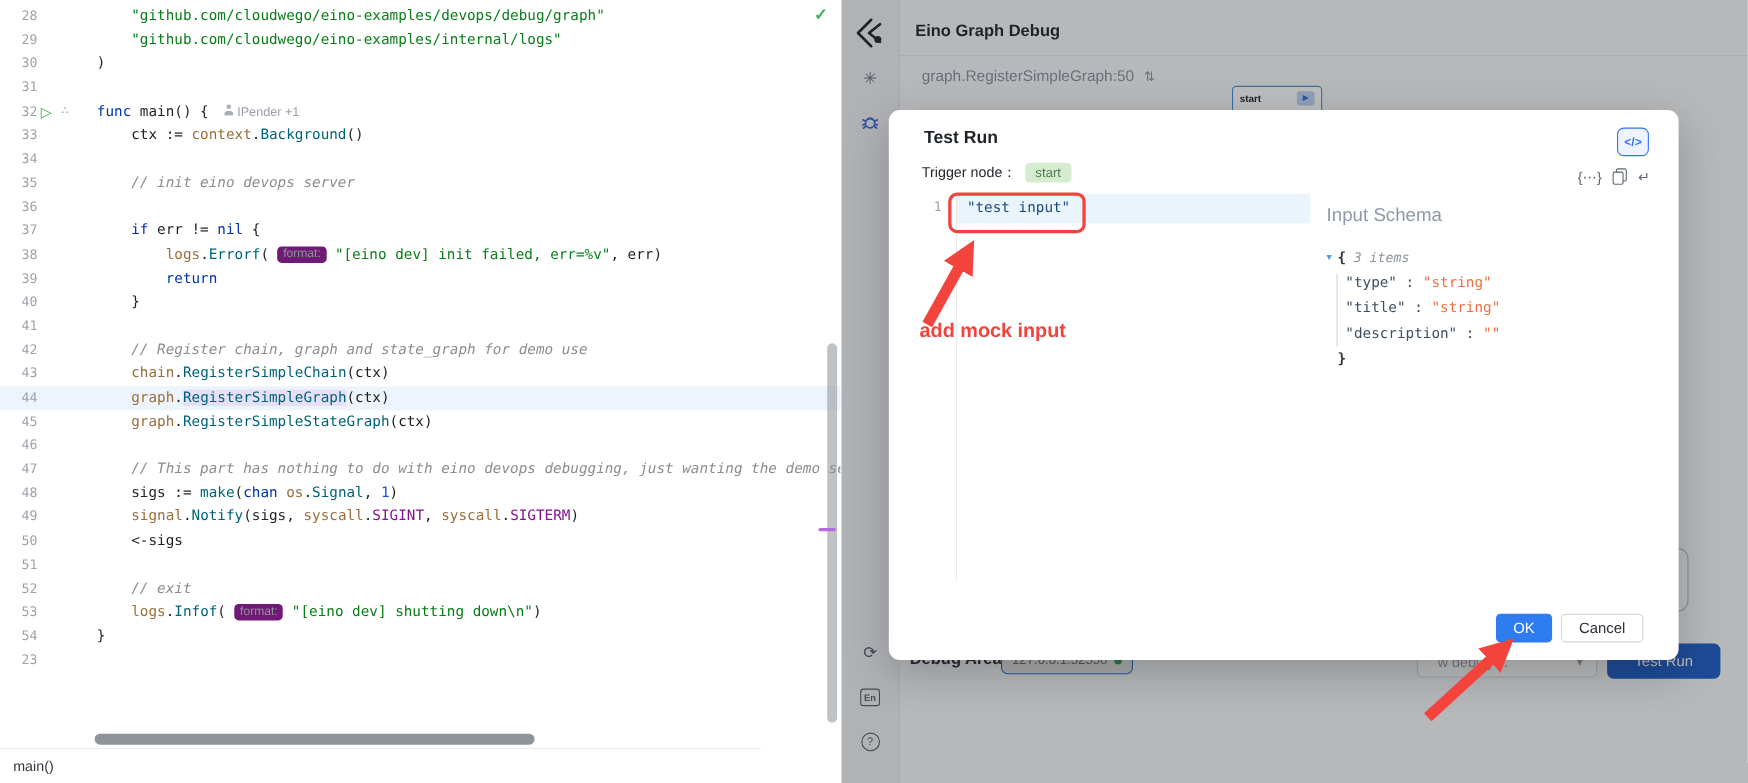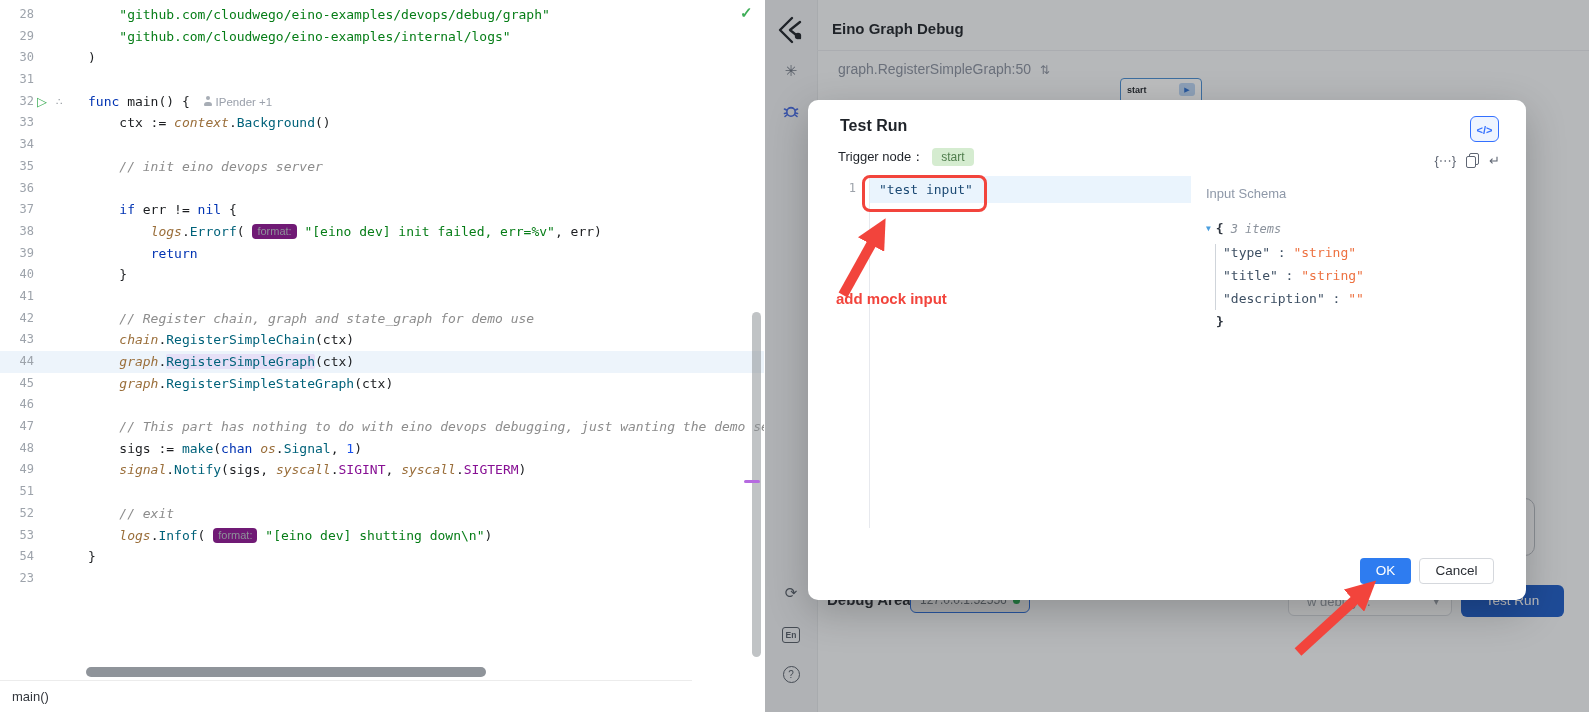--- a/index.html
+++ b/index.html
@@ -14,21 +14,21 @@
   .gut{flex:0 0 88px;position:relative;}
   .ln{position:absolute;left:0;top:0;width:34px;text-align:right;color:#9da3ab;
       font:12px/21.7px "DejaVu Sans Mono",monospace;}
   .g-run{position:absolute;left:37px;top:0;color:#3fae58;font-size:13px;line-height:21.7px;}
   .g-rel{position:absolute;left:56px;top:0;color:#8a9097;font-size:10px;line-height:21.7px;}
   .code{font:13px/21.7px "DejaVu Sans Mono",monospace;color:#1c1e21;}
   .tok-d{color:#1c1e21;}
   .tok-k{color:#0033b3;}
   .tok-s{color:#067d17;}
   .tok-c{color:#8c8c8c;font-style:italic;}
-  .tok-p{color:#9a6e3a;font-style:italic;}
+  .tok-p{color:#9a6e3a;}
   .tok-f{color:#00627a;}
   .tok-m{color:#871094;}
   .tok-n{color:#1750eb;}
   .tok-sel{background:#e6e0f7;border-radius:2px;}
   .tok-chip{display:inline-block;font-family:"Liberation Sans",sans-serif;font-size:11px;
             line-height:15px;color:#8e939a;background:#701a75;border-radius:4px;padding:0 5px;
             vertical-align:1px;}
   .tok-hint{font-family:"Liberation Sans",sans-serif;font-size:11.5px;color:#9aa0ab;}
   .hint-ico{position:relative;display:inline-block;width:9px;height:10px;margin:0 3px 0 6px;}
   .hint-ico::before{content:'';position:absolute;top:0;left:2.5px;width:4px;height:4px;border-radius:50%;background:#a7adb5;}
@@ -92,23 +92,23 @@
   .ic-copy::before{content:'';position:absolute;left:4px;top:1px;width:8px;height:10px;border:1.3px solid #5f6673;border-radius:2px;}
   .ic-copy::after{content:'';position:absolute;left:1px;top:4px;width:8px;height:10px;border:1.3px solid #5f6673;border-radius:2px;background:#fff;}
   .m-ln{position:absolute;left:34px;top:81px;width:14px;text-align:right;color:#9da3ab;
         font:12px "DejaVu Sans Mono",monospace;}
   .m-gutline{position:absolute;left:61px;top:76px;height:352px;border-left:1px solid #e7e9ee;}
   .m-row{position:absolute;left:62px;top:76px;width:321px;height:27px;background:#eaf4fd;display:flex;
          align-items:center;padding-left:9px;box-sizing:border-box;
          font:13px "DejaVu Sans Mono",monospace;color:#1c4a74;}
   .m-redbox{position:absolute;left:54px;top:75px;width:125px;height:37px;border:3.5px solid #f2443c;
             border-radius:8px;box-sizing:border-box;z-index:5;}
-  .m-mocktext{position:absolute;left:28px;top:190px;font-size:15px;font-weight:600;color:#f2443c;}
+  .m-mocktext{position:absolute;left:28px;top:190px;font-size:18px;font-weight:600;color:#f2443c;}
   .schema{position:absolute;left:398px;top:86px;}
-  .schema-title{font-size:13px;color:#8e98a8;}
+  .schema-title{font-size:17px;color:#8e98a8;}
   .schema-tree{position:relative;margin-top:16px;font:13px/23px "DejaVu Sans Mono",monospace;color:#2f3640;}
   .sch-tri{color:#4a9ede;font-size:8px;vertical-align:2px;margin-right:5px;}
   .sch-brace{font-weight:700;color:#2f3640;}
   .sch-items{font-style:italic;color:#8c939d;font-size:12px;margin-left:7px;}
   .sch-guide{position:absolute;left:9px;top:27px;height:66px;border-left:1px solid #cfd4da;}
   .schema-row{padding-left:17px;}
   .sk{color:#3d4f63;} .ssep{color:#3d4f63;} .sv{color:#ed7140;}
   .sch-close{padding-left:10px;}
   .m-ok{position:absolute;left:552px;top:458px;width:51px;height:26px;background:#2e7cf0;border-radius:4px;
         color:#fff;font-size:13.5px;text-align:center;line-height:26px;}
@@ -139,20 +139,21 @@
         <div class="code-row"><span class="gut"><span class="ln">40</span></span><span class="code"><span class="tok-d">    }</span></span></div>
         <div class="code-row"><span class="gut"><span class="ln">41</span></span><span class="code"></span></div>
         <div class="code-row"><span class="gut"><span class="ln">42</span></span><span class="code"><span class="tok-d">    </span><span class="tok-c">// Register chain, graph and state_graph for demo use</span></span></div>
         <div class="code-row"><span class="gut"><span class="ln">43</span></span><span class="code"><span class="tok-d">    </span><span class="tok-p">chain</span><span class="tok-d">.</span><span class="tok-f">RegisterSimpleChain</span><span class="tok-d">(ctx)</span></span></div>
         <div class="code-row hl"><span class="gut"><span class="ln">44</span></span><span class="code"><span class="tok-d">    </span><span class="tok-p">graph</span><span class="tok-d">.</span><span class="tok-f tok-sel">RegisterSimpleGraph</span><span class="tok-d">(ctx)</span></span></div>
         <div class="code-row"><span class="gut"><span class="ln">45</span></span><span class="code"><span class="tok-d">    </span><span class="tok-p">graph</span><span class="tok-d">.</span><span class="tok-f">RegisterSimpleStateGraph</span><span class="tok-d">(ctx)</span></span></div>
         <div class="code-row"><span class="gut"><span class="ln">46</span></span><span class="code"></span></div>
         <div class="code-row"><span class="gut"><span class="ln">47</span></span><span class="code"><span class="tok-d">    </span><span class="tok-c">// This part has nothing to do with eino devops debugging, just wanting the demo serv</span></span></div>
         <div class="code-row"><span class="gut"><span class="ln">48</span></span><span class="code"><span class="tok-d">    sigs := </span><span class="tok-f">make</span><span class="tok-d">(</span><span class="tok-k">chan</span><span class="tok-d"> </span><span class="tok-p">os</span><span class="tok-d">.</span><span class="tok-f">Signal</span><span class="tok-d">, </span><span class="tok-n">1</span><span class="tok-d">)</span></span></div>
         <div class="code-row"><span class="gut"><span class="ln">49</span></span><span class="code"><span class="tok-d">    </span><span class="tok-p">signal</span><span class="tok-d">.</span><span class="tok-f">Notify</span><span class="tok-d">(sigs, </span><span class="tok-p">syscall</span><span class="tok-d">.</span><span class="tok-m">SIGINT</span><span class="tok-d">, </span><span class="tok-p">syscall</span><span class="tok-d">.</span><span class="tok-m">SIGTERM</span><span class="tok-d">)</span></span></div>
+        <div class="code-row"><span class="gut"><span class="ln">50</span></span><span class="code"><span class="tok-d">    &lt;-sigs</span></span></div>
         <div class="code-row"><span class="gut"><span class="ln">51</span></span><span class="code"></span></div>
         <div class="code-row"><span class="gut"><span class="ln">52</span></span><span class="code"><span class="tok-d">    </span><span class="tok-c">// exit</span></span></div>
         <div class="code-row"><span class="gut"><span class="ln">53</span></span><span class="code"><span class="tok-d">    </span><span class="tok-p">logs</span><span class="tok-d">.</span><span class="tok-f">Infof</span><span class="tok-d">( </span><span class="tok-chip">format:</span><span class="tok-d"> </span><span class="tok-s">"[eino dev] shutting down\n"</span><span class="tok-d">)</span></span></div>
         <div class="code-row"><span class="gut"><span class="ln">54</span></span><span class="code"><span class="tok-d">}</span></span></div>
         <div class="code-row"><span class="gut"><span class="ln">23</span></span><span class="code"></span></div>
       </div>
     <div class="ed-check">✓</div>
     <div class="vscroll"></div>
     <div class="purple-mark"></div>
     <div class="hscroll"></div>

